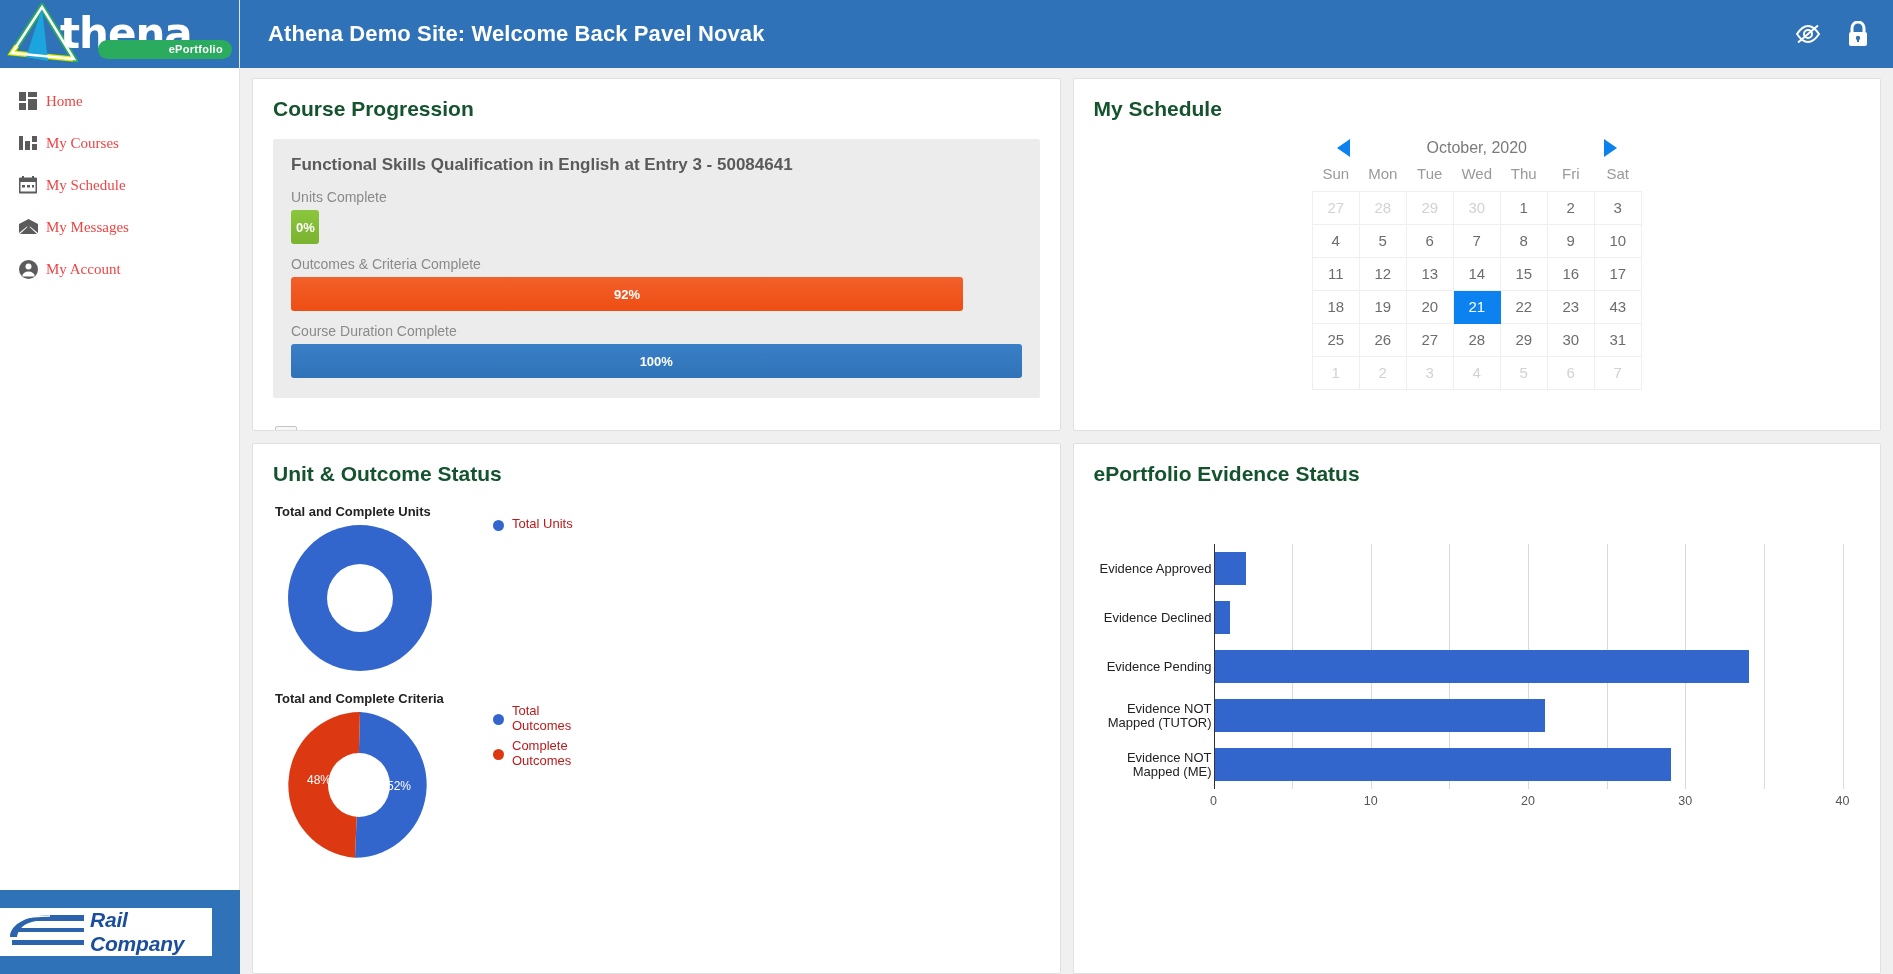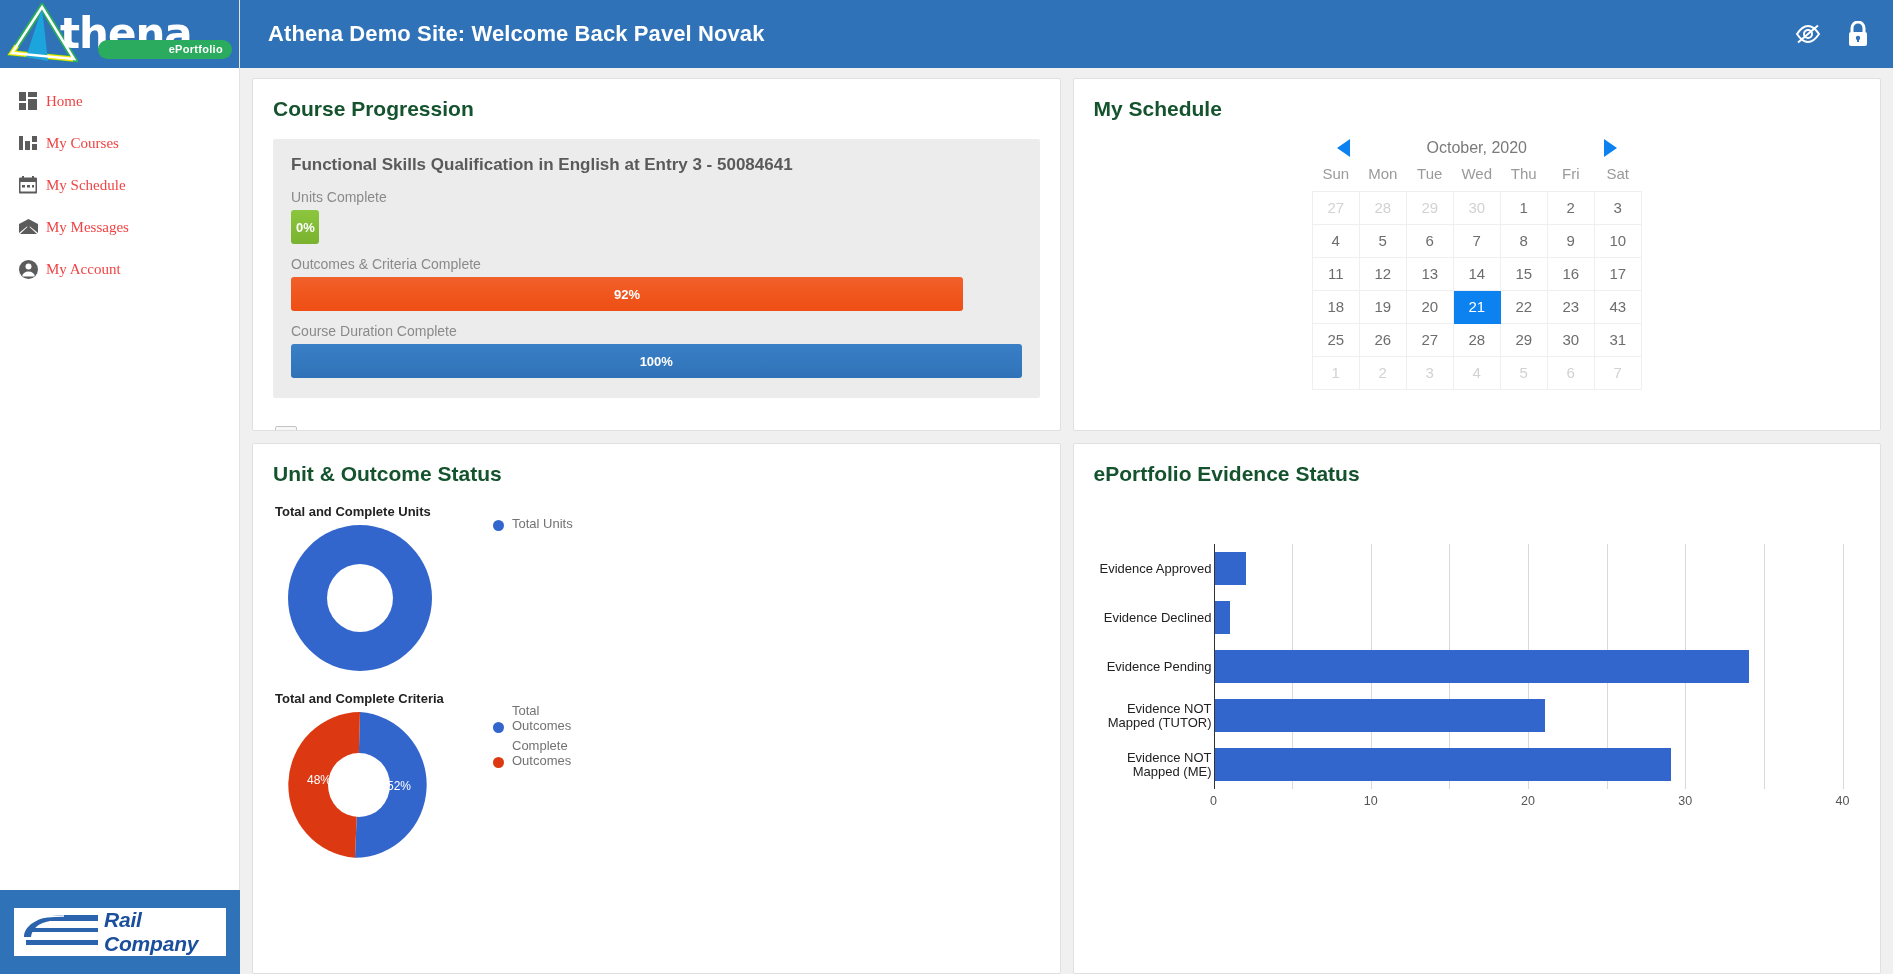--- a/index.html
+++ b/index.html
@@ -37,21 +37,21 @@
   .nav-item {
     display: flex; align-items: center; gap: 8px;
     padding: 11px 0 11px 18px; color: #ef4444;
     font-size: 15px; cursor: pointer; font-family: Liberation Serif, serif;
   }
   .nav-icon { width: 20px; height: 20px; flex: none;
               display: flex; align-items: center; justify-content: center; }
   .nav-icon svg { display:block; }
   #rail-logo {
     position: absolute; left: 0; bottom: 0; width: 240px; height: 84px;
-    background: #2f72b8; display: flex; align-items: center; justify-content: center;
+    background: #2f72b8; display: flex; align-items: center; 
   }
   .rail-inner {
     width: 212px; height: 48px; background: #fff; display: flex;
     align-items: center; gap: 2px; padding: 0 6px;
   }
   .rail-text {
     color: #1b4f9c; font-style: italic; font-weight: bold; font-size: 21px;
     letter-spacing: -.2px;
   }
 
@@ -111,21 +111,21 @@
     color: #6d6d6d; border: 1px solid #efefef; cursor: pointer;
   }
   table.cal td.muted { color: #d2d2d2; }
   table.cal td.today { background: #0b82f0; color: #fff; border-color: #0b82f0; }
 
   
   .donut-block { display: flex; align-items: flex-start; }
   .donut-col { width: 220px; flex: none; }
   .donut-title { font-size: 13px; font-weight: bold; color: #222; margin: 0 0 4px 2px; }
   .legend { padding-top: 12px; }
-  .legend-row { display: flex; align-items: flex-end; gap: 8px; margin-bottom: 5px; font-size: 13px; color: #737373; }
+  .legend-row { display: flex; align-items: center; gap: 8px; margin-bottom: 5px; font-size: 13px; color: #b91c1c; }
   .legend-dot { width: 11px; height: 11px; border-radius: 50%; margin-top: 3px; flex: none; }
   .legend-text { line-height: 15px; max-width: 86px; }
 
   
   .barchart { position: relative; width: 100%; height: 290px; margin-top: 58px; }
   .bc-labels { position: absolute; left: 0; top: 0; width: 118px; height: 245px; }
   .bc-label {
     position: absolute; right: 0; font-size: 13px; color: #222;
     text-align: right; line-height: 14px; width: 118px;
   }

